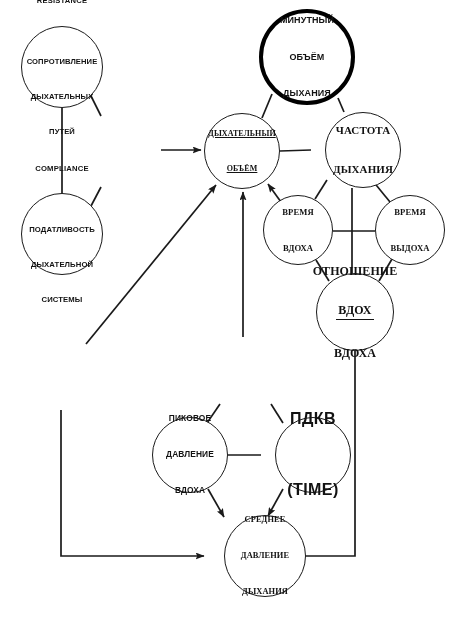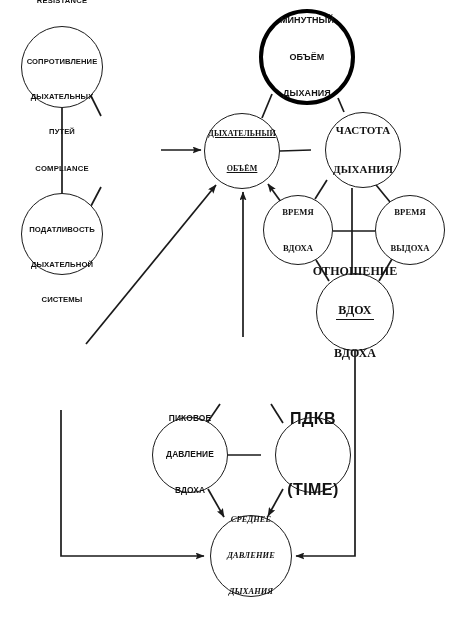--- a/index.html
+++ b/index.html
@@ -207,19 +207,19 @@
     <span class="line ru">ДАВЛЕНИЕ</span>
     <span class="line ru">ВДОХА</span>
   </div>
 
   <div class="node" style="left:275px; top:417px; width:76px; height:76px;">
     <span class="line big">ПДКВ</span>
     <span class="gap"></span>
     <span class="line big">(TIME)</span>
   </div>
 
-  <div class="node" style="left:210px; top:515px; width:82px; height:82px; font-size:8.4px;font-style:italic;">
+  <div class="node" style="left:224px; top:515px; width:82px; height:82px; font-size:8.4px;">
     <span class="line ru serif">СРЕДНЕЕ</span>
     <span class="line ru serif">ДАВЛЕНИЕ</span>
     <span class="line ru serif">ДЫХАНИЯ</span>
   </div>
 
 </div>
 
 </body></html>

